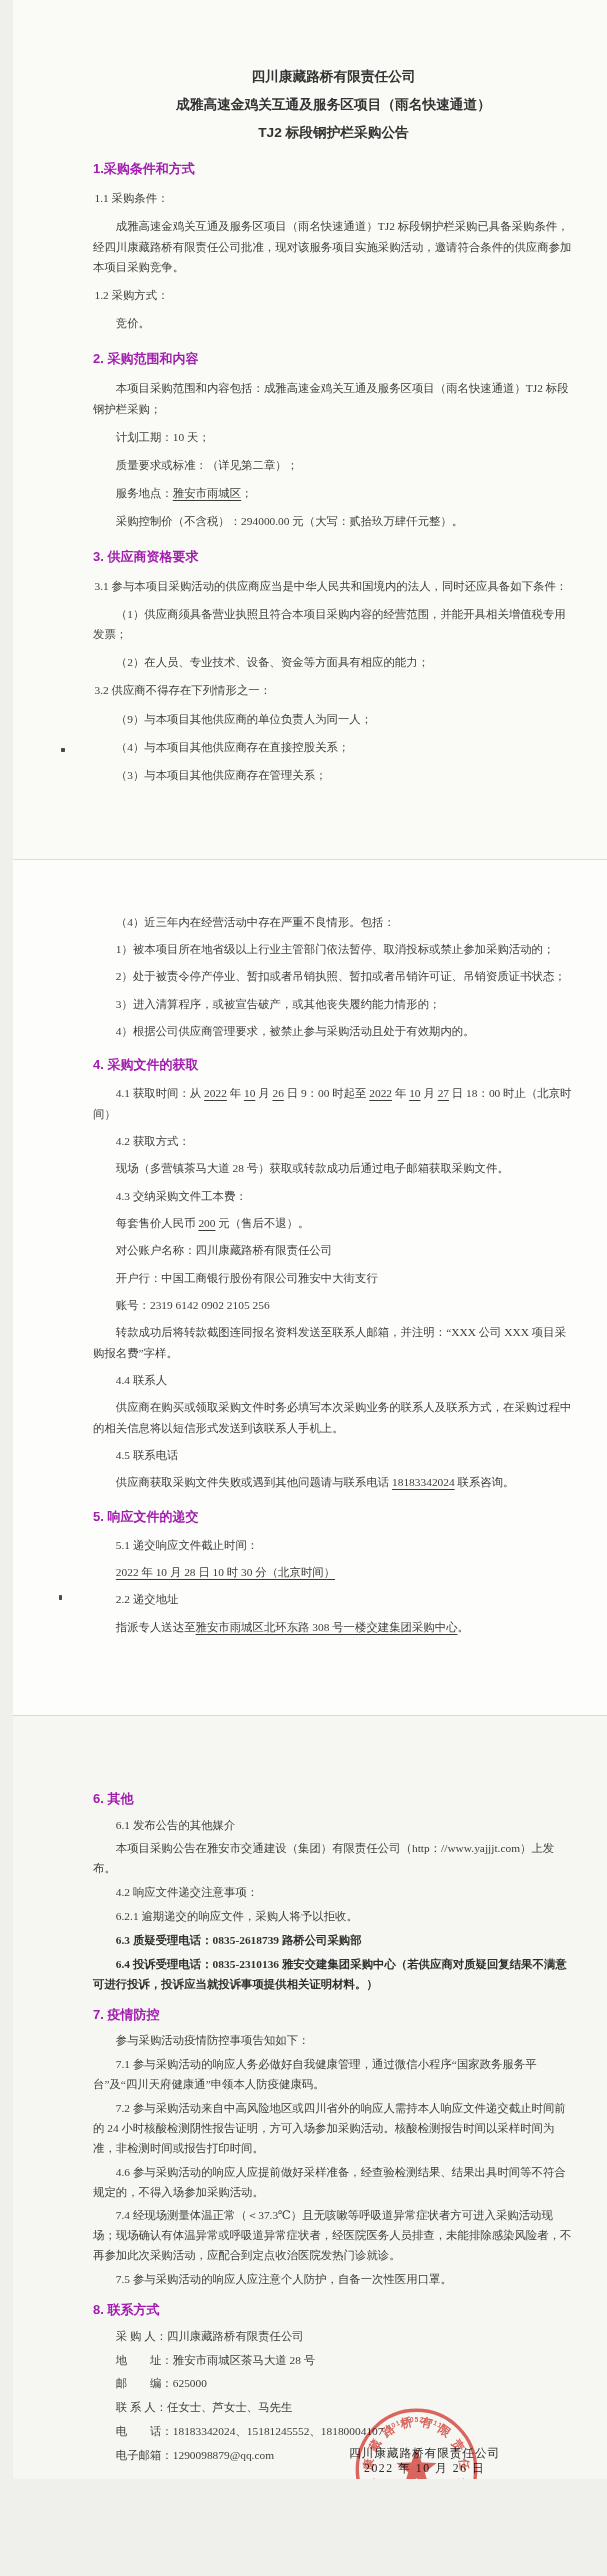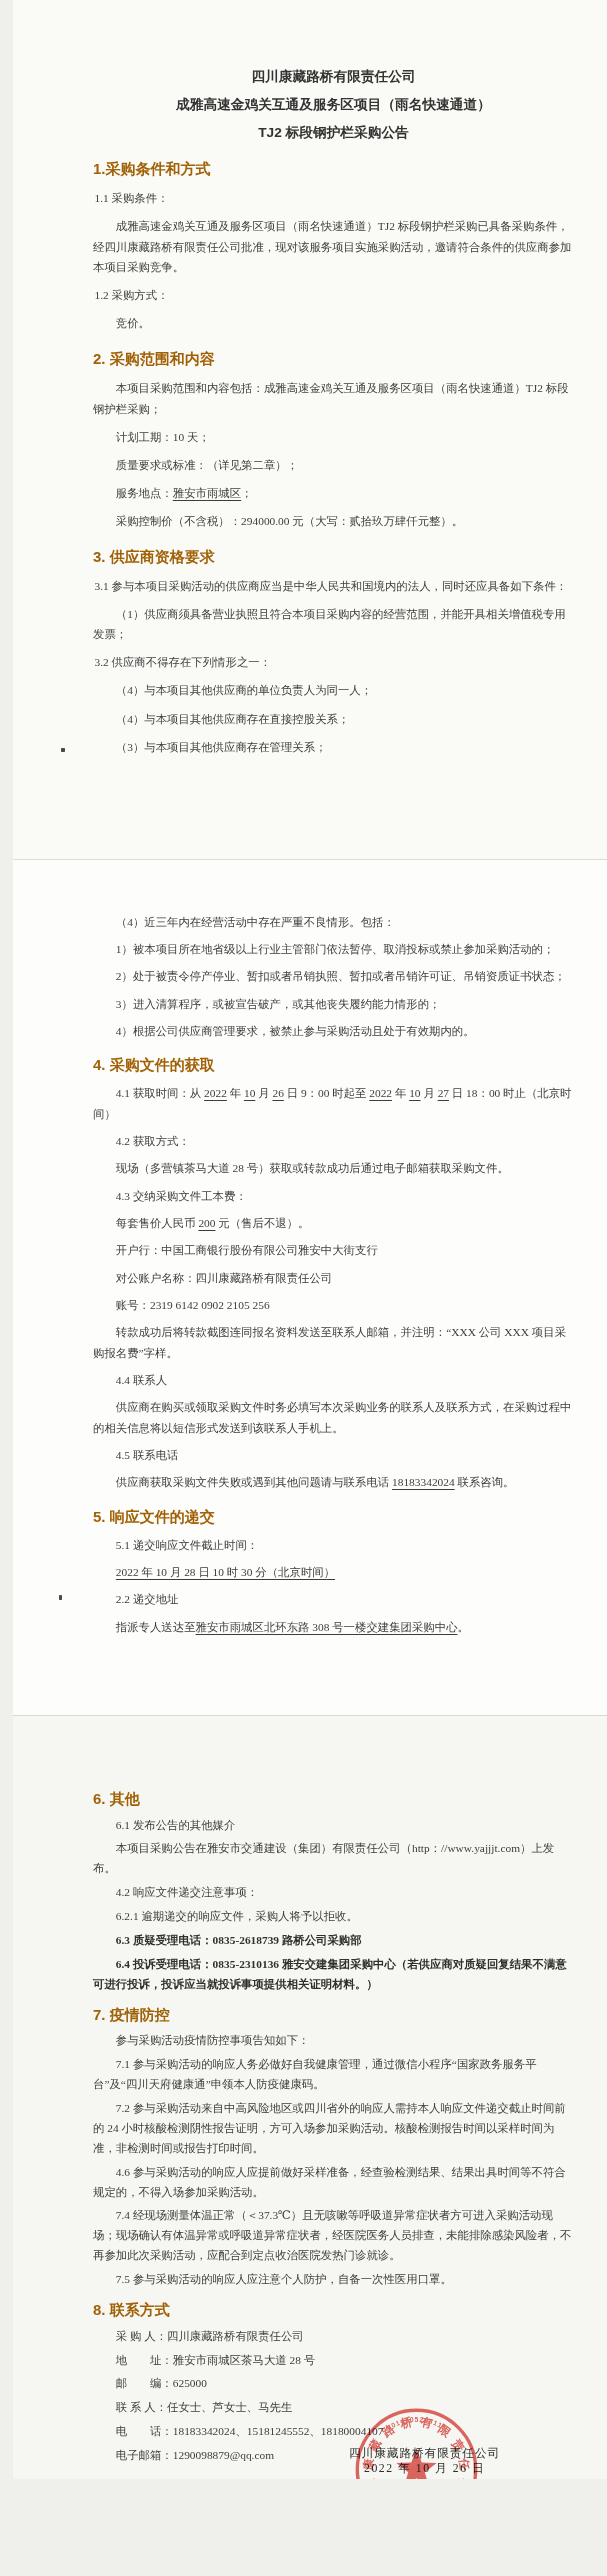--- a/index.html
+++ b/index.html
@@ -31,21 +31,21 @@
   .pg2 .blk{line-height:20.5px;margin-top:6.8px;}
   .pg3 .blk{line-height:20px;margin-top:3.8px;}
   .title{
     text-align:center;
     font-family:"Liberation Sans","DejaVu Sans",sans-serif;
     font-weight:700;font-size:13.7px;color:#333331;
     margin-top:0 !important;margin-bottom:7.6px;line-height:20.5px !important;
   }
   .h1{
     font-family:"Liberation Sans","DejaVu Sans",sans-serif;
-    font-weight:700;font-size:15px;color:#a16207;
+    font-weight:700;font-size:13px;color:#a21caf;
     text-indent:0 !important;
   }
   .pg1 .h1{margin:13.7px 0 6px;line-height:23px;}
   .pg2 .h1{margin:12px 0 6px;line-height:23px;}
   .pg3 .h1{margin:9px 0 4.6px;line-height:23px;}
   .p{text-indent:2em;}
   .s{text-indent:1.5px;}
   .u{text-decoration:underline;text-underline-offset:3px;text-decoration-thickness:0.8px;}
   .b{font-weight:700;color:#2f2f2d;}
   .sig-company{
@@ -80,40 +80,41 @@
         <div class="blk p"><span>竞价。</span></div>
         <div class="blk h1"><span>2. 采购范围和内容</span></div>
         <div class="blk p"><span>本项目采购范围和内容包括：成雅高速金鸡关互通及服务区项目（雨名快速通道）TJ2 标段钢护栏采购；</span></div>
         <div class="blk p"><span>计划工期：10 天；</span></div>
         <div class="blk p"><span>质量要求或标准：（详见第二章）；</span></div>
         <div class="blk p"><span>服务地点：</span><span class="u">雅安市雨城区</span><span>；</span></div>
         <div class="blk p"><span>采购控制价（不含税）：294000.00 元（大写：贰拾玖万肆仟元整）。</span></div>
         <div class="blk h1"><span>3. 供应商资格要求</span></div>
         <div class="blk s"><span>3.1 参与本项目采购活动的供应商应当是中华人民共和国境内的法人，同时还应具备如下条件：</span></div>
         <div class="blk p"><span>（1）供应商须具备营业执照且符合本项目采购内容的经营范围，并能开具相关增值税专用发票；</span></div>
+        <div class="blk p"><span>（2）在人员、专业技术、设备、资金等方面具有相应的能力；</span></div>
         <div class="blk s"><span>3.2 供应商不得存在下列情形之一：</span></div>
-        <div class="blk p"><span>（4）与本项目其他供应商的单位负责人为同一人；</span></div>
+        <div class="blk p"><span>（9）与本项目其他供应商的单位负责人为同一人；</span></div>
         <div class="blk p"><span>（4）与本项目其他供应商存在直接控股关系；</span></div>
         <div class="blk p"><span>（3）与本项目其他供应商存在管理关系；</span></div>
         <div class="speck speck1"></div>
       </div>
       <div class="page pg2">
         <div class="blk p"><span>（4）近三年内在经营活动中存在严重不良情形。包括：</span></div>
         <div class="blk p"><span>1）被本项目所在地省级以上行业主管部门依法暂停、取消投标或禁止参加采购活动的；</span></div>
         <div class="blk p"><span>2）处于被责令停产停业、暂扣或者吊销执照、暂扣或者吊销许可证、吊销资质证书状态；</span></div>
         <div class="blk p"><span>3）进入清算程序，或被宣告破产，或其他丧失履约能力情形的；</span></div>
         <div class="blk p"><span>4）根据公司供应商管理要求，被禁止参与采购活动且处于有效期内的。</span></div>
         <div class="blk h1"><span>4. 采购文件的获取</span></div>
         <div class="blk p"><span>4.1 获取时间：从 </span><span class="u">2022</span><span> 年 </span><span class="u">10</span><span> 月 </span><span class="u">26</span><span> 日 9：00 时起至 </span><span class="u">2022</span><span> 年 </span><span class="u">10</span><span> 月 </span><span class="u">27</span><span> 日 18：00 时止（北京时间）</span></div>
         <div class="blk p"><span>4.2 获取方式：</span></div>
         <div class="blk p"><span>现场（多营镇茶马大道 28 号）获取或转款成功后通过电子邮箱获取采购文件。</span></div>
         <div class="blk p"><span>4.3 交纳采购文件工本费：</span></div>
         <div class="blk p"><span>每套售价人民币 </span><span class="u">200</span><span> 元（售后不退）。</span></div>
+        <div class="blk p"><span>对公账户名称：四川康藏路桥有限责任公司</span></div>
         <div class="blk p"><span>开户行：中国工商银行股份有限公司雅安中大街支行</span></div>
-        <div class="blk p"><span>对公账户名称：四川康藏路桥有限责任公司</span></div>
         <div class="blk p"><span>账号：2319 6142 0902 2105 256</span></div>
         <div class="blk p"><span>转款成功后将转款截图连同报名资料发送至联系人邮箱，并注明：“XXX 公司 XXX 项目采购报名费”字样。</span></div>
         <div class="blk p"><span>4.4 联系人</span></div>
         <div class="blk p"><span>供应商在购买或领取采购文件时务必填写本次采购业务的联系人及联系方式，在采购过程中的相关信息将以短信形式发送到该联系人手机上。</span></div>
         <div class="blk p"><span>4.5 联系电话</span></div>
         <div class="blk p"><span>供应商获取采购文件失败或遇到其他问题请与联系电话 </span><span class="u">18183342024</span><span> 联系咨询。</span></div>
         <div class="blk h1"><span>5. 响应文件的递交</span></div>
         <div class="blk p"><span>5.1 递交响应文件截止时间：</span></div>
         <div class="blk p"><span class="u">2022 年 10 月 28 日 10 时 30 分（北京时间）</span></div>
         <div class="blk p"><span>2.2 递交地址</span></div>

